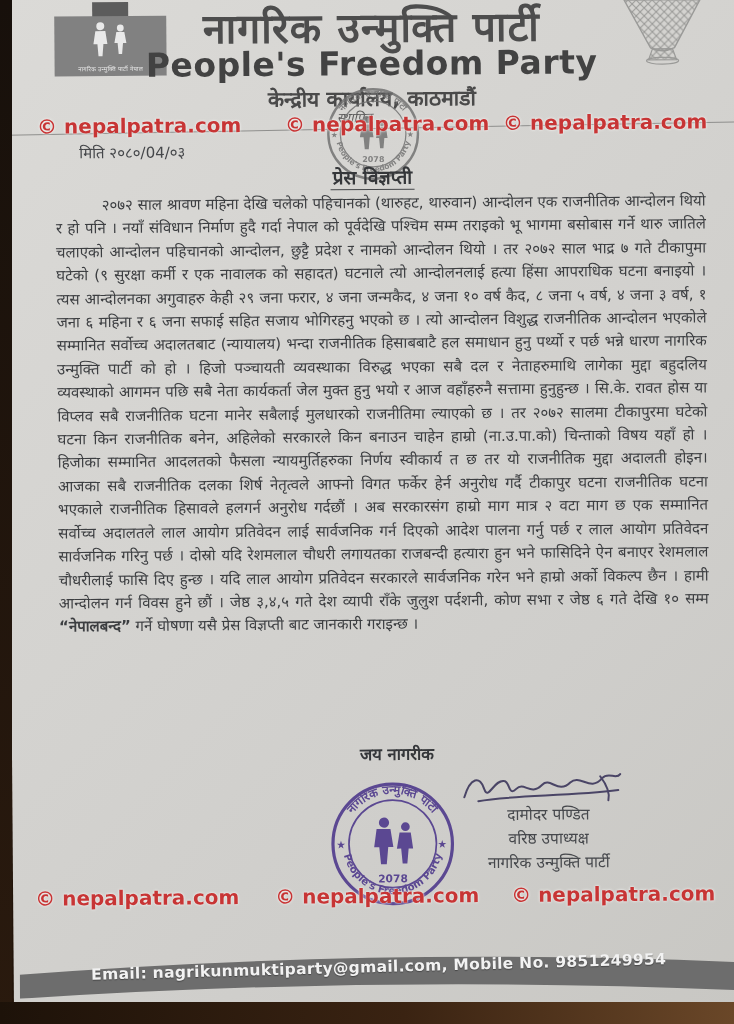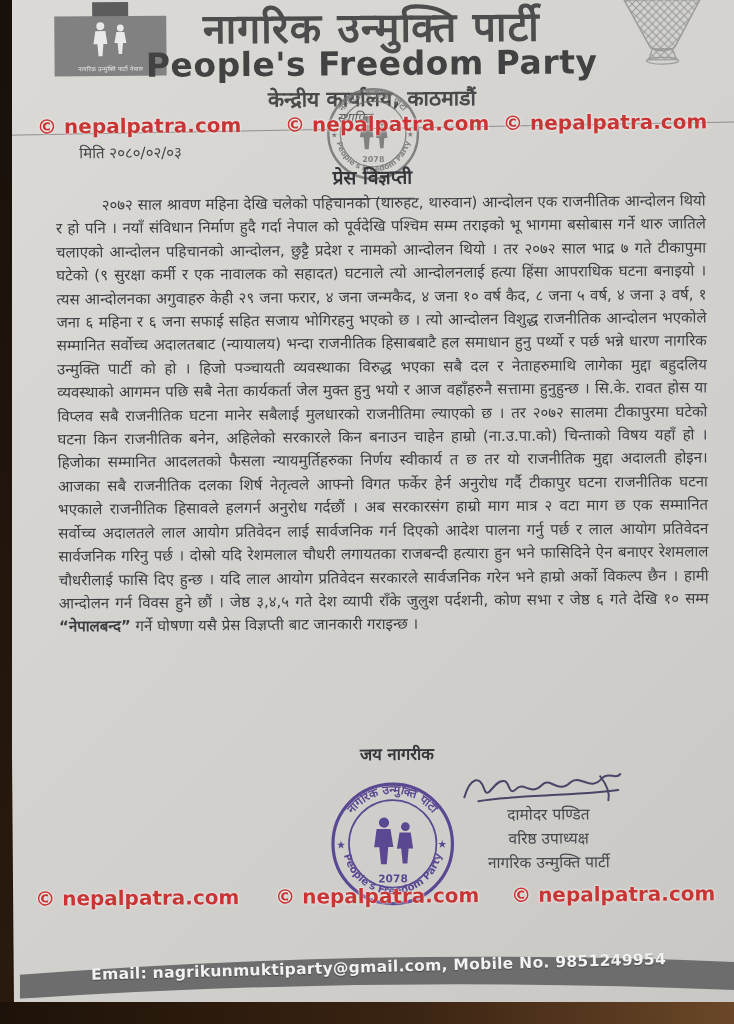--- a/index.html
+++ b/index.html
@@ -40,21 +40,21 @@
   .wm-r1a { left:30px;  top:120px; }
   .wm-r1b { left:278px; top:120px; }
   .wm-r1c { left:496px; top:120px; }
   .wm-r2a { left:22px;  top:892px; }
   .wm-r2b { left:262px; top:892px; }
   .wm-r2c { left:498px; top:892px; }
   
   .date-line { position:absolute; left:72px; top:148px; font-size:15px; color:#45474a; }
   .press-title { position:absolute; left:0; right:0; top:172px; text-align:center; }
   .press-title span { font-size:19px; font-weight:bold; color:#35373a;
-                      border-bottom:1.5px solid #45474a; padding:0 2px 10px; }
+                      border-bottom:1.5px solid #45474a; padding:0 2px 1px; }
   .body-text { position:absolute; left:48px; right:32px; top:200px;
                font-size:15px; line-height:23.4px; text-align:justify;
                text-indent:46px; color:#3c3e41; }
   .closing { position:absolute; left:0; right:0; top:750px; text-align:center;
              padding-left:40px; font-size:16.5px; font-weight:bold; color:#35373a; }
   
   .sig-scribble { position:absolute; left:438px; top:776px; }
   .sig-block { position:absolute; left:436px; top:812px; width:200px; text-align:center;
                font-size:15.5px; line-height:24px; color:#46484c; }
   .stamp-footer { position:absolute; left:316px; top:788px; }
@@ -129,21 +129,21 @@
     </g>
     <text x="60" y="95" font-size="10" font-weight="bold" fill="#6f6f6f" text-anchor="middle">2078</text>
   </svg>
 
   <div class="rule-line"></div>
 
   <div class="wm wm-r1a" style="color: rgb(199, 53, 53);">© nepalpatra.com</div>
   <div class="wm wm-r1b" style="color: rgb(199, 53, 53);">© nepalpatra.com</div>
   <div class="wm wm-r1c" style="color: rgb(199, 53, 53);">© nepalpatra.com</div>
 
-  <div class="date-line">मिति २०८०/०२/०३</div>
+  <div class="date-line">मिति २०८०/04/०३</div>
 
   <div class="press-title">
     <span>प्रेस विज्ञप्ती</span>
   </div>
 
   <p class="body-text"><span>२०७२ साल श्रावण महिना देखि चलेको पहिचानको (थारुहट, थारुवान) आन्दोलन एक राजनीतिक आन्दोलन थियो र हो पनि । नयाँ संविधान निर्माण हुदै गर्दा नेपाल को पूर्वदेखि पश्चिम सम्म तराइको भू भागमा बसोबास गर्ने थारु जातिले चलाएको आन्दोलन पहिचानको आन्दोलन, छुट्टै प्रदेश र नामको आन्दोलन थियो । तर २०७२ साल भाद्र ७ गते टीकापुमा घटेको (९ सुरक्षा कर्मी र एक नावालक को सहादत) घटनाले त्यो आन्दोलनलाई हत्या हिंसा आपराधिक घटना बनाइयो । त्यस आन्दोलनका अगुवाहरु केही २९ जना फरार, ४ जना जन्मकैद, ४ जना १० वर्ष कैद, ८ जना ५ वर्ष, ४ जना ३ वर्ष, १ जना ६ महिना र ६ जना सफाई सहित सजाय भोगिरहनु भएको छ । त्यो आन्दोलन विशुद्ध राजनीतिक आन्दोलन भएकोले सम्मानित सर्वोच्च अदालतबाट (न्यायालय) भन्दा राजनीतिक हिसाबबाटै हल समाधान हुनु पर्थ्यो र पर्छ भन्ने धारण नागरिक उन्मुक्ति पार्टी को हो । हिजो पञ्चायती व्यवस्थाका विरुद्ध भएका सबै दल र नेताहरुमाथि लागेका मुद्दा बहुदलिय व्यवस्थाको आगमन पछि सबै नेता कार्यकर्ता जेल मुक्त हुनु भयो र आज वहाँहरुनै सत्तामा हुनुहुन्छ । सि.के. रावत होस या विप्लव सबै राजनीतिक घटना मानेर सबैलाई मुलधारको राजनीतिमा ल्याएको छ । तर २०७२ सालमा टीकापुरमा घटेको घटना किन राजनीतिक बनेन, अहिलेको सरकारले किन बनाउन चाहेन हाम्रो (ना.उ.पा.को) चिन्ताको विषय यहाँ हो । हिजोका सम्मानित आदलतको फैसला न्यायमुर्तिहरुका निर्णय स्वीकार्य त छ तर यो राजनीतिक मुद्दा अदालती होइन। आजका सबै राजनीतिक दलका शिर्ष नेतृत्वले आफ्नो विगत फर्केर हेर्न अनुरोध गर्दै टीकापुर घटना राजनीतिक घटना भएकाले राजनीतिक हिसावले हलगर्न अनुरोध गर्दछौं । अब सरकारसंग हाम्रो माग मात्र २ वटा माग छ एक सम्मानित सर्वोच्च अदालतले लाल आयोग प्रतिवेदन लाई सार्वजनिक गर्न दिएको आदेश पालना गर्नु पर्छ र लाल आयोग प्रतिवेदन सार्वजनिक गरिनु पर्छ । दोस्रो यदि रेशमलाल चौधरी लगायतका राजबन्दी हत्यारा हुन भने फासिदिने ऐन बनाएर रेशमलाल चौधरीलाई फासि दिए हुन्छ । यदि लाल आयोग प्रतिवेदन सरकारले सार्वजनिक गरेन भने हाम्रो अर्को विकल्प छैन । हामी आन्दोलन गर्न विवस हुने छौं । जेष्ठ ३,४,५ गते देश व्यापी राँके जुलुश पर्दशनी,  कोण सभा र जेष्ठ ६ गते देखि १० सम्म </span><b>“नेपालबन्द”</b><span> गर्ने घोषणा यसै प्रेस विज्ञप्ती बाट जानकारी गराइन्छ ।</span></p>
 
   <div class="closing">जय नागरीक</div>
 
   <svg class="sig-scribble" width="180" height="42" viewBox="0 0 180 42">

